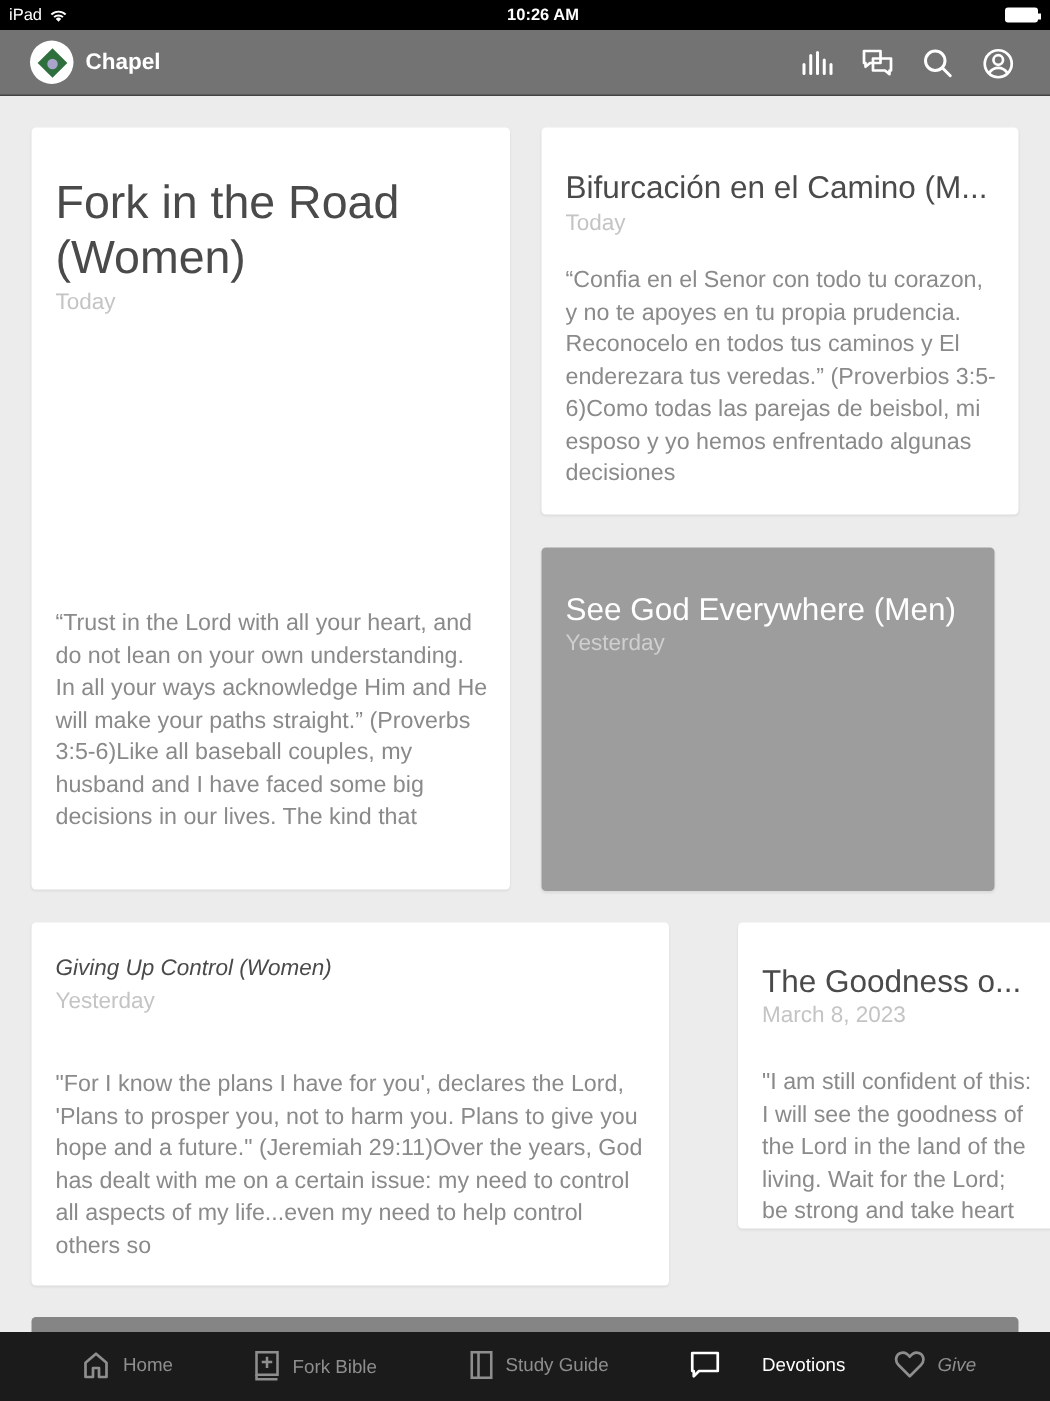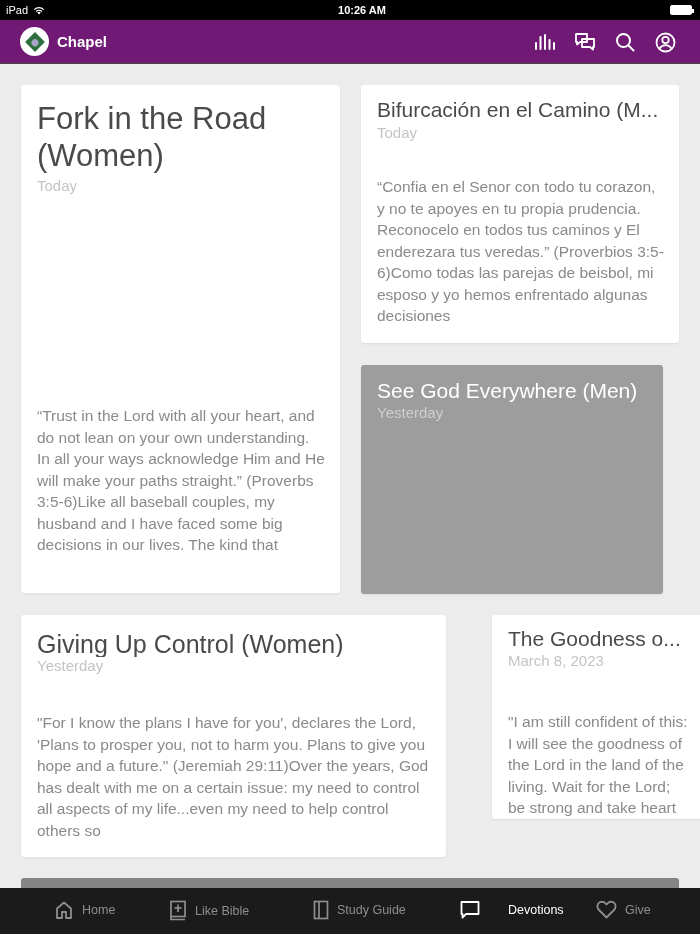--- a/index.html
+++ b/index.html
@@ -5,29 +5,29 @@
   * { box-sizing: border-box; margin: 0; padding: 0; }
   html, body { width: 700px; height: 934px; overflow: hidden; }
   body { background: #ececec; font-family: "Liberation Sans", sans-serif; position: relative; }
 
   .statusbar { position: absolute; top: 0; left: 0; width: 700px; height: 20px; background: #000; color: #fff; font-size: 11px; }
   .statusbar .left { position: absolute; left: 6px; top: 4px; display: flex; align-items: center; gap: 5px; }
   .statusbar .time { position: absolute; left: 0; right: 0; top: 4px; text-align: center; font-weight: bold; padding-left: 24px; }
   .statusbar .battery { position: absolute; right: 8px; top: 5px; width: 22px; height: 10px; border: 1px solid #fff; border-radius: 2px; background: #fff; }
   .statusbar .battery:after { content: ""; position: absolute; right: -3px; top: 3px; width: 2px; height: 4px; background: #fff; }
 
-  .navbar { position: absolute; top: 20px; left: 0; width: 700px; height: 44px; background: #701a75; border-bottom: 1px solid #444; }
+  .navbar { position: absolute; top: 20px; left: 0; width: 700px; height: 44px; background: #737373; border-bottom: 1px solid #444; }
   .logo { position: absolute; left: 20px; top: 7px; width: 29px; height: 29px; border-radius: 50%; background: #fff; display: flex; align-items: center; justify-content: center; }
   .logo .diamond { width: 14px; height: 14px; background: #2f6e3d; transform: rotate(45deg); display: flex; align-items: center; justify-content: center; }
   .logo .diamond span { width: 7px; height: 7px; background: #a9a4c9; border-radius: 50%; }
   .app-title { position: absolute; left: 57px; top: 13px; color: #fff; font-size: 15px; font-weight: bold; }
   .nav-icons { position: absolute; right: 24px; top: 11px; display: flex; gap: 18px; }
   .nav-icons .ic { width: 22px; height: 22px; display: flex; align-items: center; justify-content: center; }
 
-  .card { position: absolute; background: #fff; border-radius: 3px; box-shadow: 0 1px 2px rgba(0,0,0,0.08); overflow: hidden; padding: 0 16px; }
+  .card { position: absolute; background: #fff; border-radius: 3px; box-shadow: 0 1px 2px rgba(0,0,0,0.08); overflow: hidden; padding: 16px 16px; }
   .card.dark { background: #9d9d9d; }
   .card-title { color: #4a4a4a; font-weight: normal; white-space: nowrap; overflow: hidden; text-overflow: ellipsis; }
   .card.dark .card-title { color: #fff; }
   .card-date { color: #c4c4c4; font-size: 15px; }
   .card.dark .card-date { color: #cfcfcf; }
   .card-body { position: absolute; left: 16px; right: 14px; color: #8a8a8a; font-size: 15.5px; line-height: 21.5px; overflow: hidden; }
   .card.dark .card-body { color: #f4f4f4; }
 
   .peek { position: absolute; left: 21px; top: 878px; width: 658px; height: 20px; background: #858585; border-radius: 3px; }
 
@@ -108,21 +108,21 @@
   <div class="card-date" style="margin-top:1px;">Today</div>
   <div class="card-body" style="top:91px; height:151px;">“Confia en el Senor con todo tu corazon, y no te apoyes en tu propia prudencia. Reconocelo en todos tus caminos y El enderezara tus veredas.” (Proverbios 3:5-6)Como todas las parejas de beisbol, mi esposo y yo hemos enfrentado algunas decisiones</div>
 </div>
 
 <div class="card dark" style="left:361px; top:365px; width:302px; height:229px;">
   <div class="card-title" style="font-size:21px; line-height:26px; margin-top:13px;">See God Everywhere (Men)</div>
   <div class="card-date" style="margin-top:0px;">Yesterday</div>
 </div>
 
 <div class="card" style="left:21px; top:615px; width:425px; height:242px;">
-  <div class="card-title" style="font-size:25px; line-height:26px; margin-top:16px;">Giving Up Control (Women)</div>
+  <div class="card-title" style="font-size:15px; line-height:26px; margin-top:2px;font-style:italic;">Giving Up Control (Women)</div>
   <div class="card-date" style="margin-top:0px;">Yesterday</div>
   <div class="card-body" style="top:97px; height:130px;">"For I know the plans I have for you', declares the Lord, 'Plans to prosper you, not to harm you. Plans to give you hope and a future." (Jeremiah 29:11)Over the years, God has dealt with me on a certain issue: my need to control all aspects of my life...even my need to help control others so</div>
 </div>
 
 <div class="card" style="left:492px; top:615px; width:211px; height:204px;">
   <div class="card-title" style="font-size:21px; line-height:26px; margin-top:11px;">The Goodness o...</div>
   <div class="card-date" style="margin-top:0px;">March 8, 2023</div>
   <div class="card-body" style="top:96px; height:130px;">"I am still confident of this:  I will see the goodness of the Lord in the land of the living.  Wait for the Lord; be strong and take heart an</div>
 </div>
 
@@ -137,36 +137,36 @@
   </div>
   <div class="tab" style="left:169px;">
     <svg width="18" height="21" viewBox="0 0 18 21">
         <g fill="none" stroke="#8e8e8e" stroke-width="1.7">
           <rect x="2" y="1.5" width="14" height="15"></rect>
           <path d="M2 16.5v3h14"></path>
           <line x1="9" y1="4.5" x2="9" y2="12"></line>
           <line x1="5.5" y1="8" x2="12.5" y2="8"></line>
         </g>
       </svg>
-    <span>Like Bible</span>
+    <span>Fork Bible</span>
   </div>
   <div class="tab" style="left:313px;">
     <svg width="16" height="20" viewBox="0 0 16 20">
         <g fill="none" stroke="#8e8e8e" stroke-width="1.7">
           <rect x="1.5" y="1.5" width="13" height="17"></rect>
           <line x1="6" y1="1.5" x2="6" y2="18.5"></line>
         </g>
       </svg>
     <span>Study Guide</span>
   </div>
   <div class="tab active" style="left:460px;gap:28px;">
     <svg width="20" height="20" viewBox="0 0 20 20">
         <path d="M1.5 2h17v12H6l-3.5 3.5V14H1.5z" fill="none" stroke="#fff" stroke-width="1.8" stroke-linejoin="round"></path>
       </svg>
     <span>Devotions</span>
   </div>
-  <div class="tab" style="left:596px;">
+  <div class="tab" style="left:596px;font-style:italic;">
     <svg width="21" height="19" viewBox="0 0 21 19">
         <path d="M10.5 17.5L3 10C0.5 7.5 1 3.5 4 2.2c2.4-1 4.8 0 6.5 2.3C12.2 2.2 14.6 1.2 17 2.2c3 1.3 3.5 5.3 1 7.8z" fill="none" stroke="#8e8e8e" stroke-width="1.8" stroke-linejoin="round"></path>
       </svg>
     <span>Give</span>
   </div>
 </div>
 
 </body></html>

